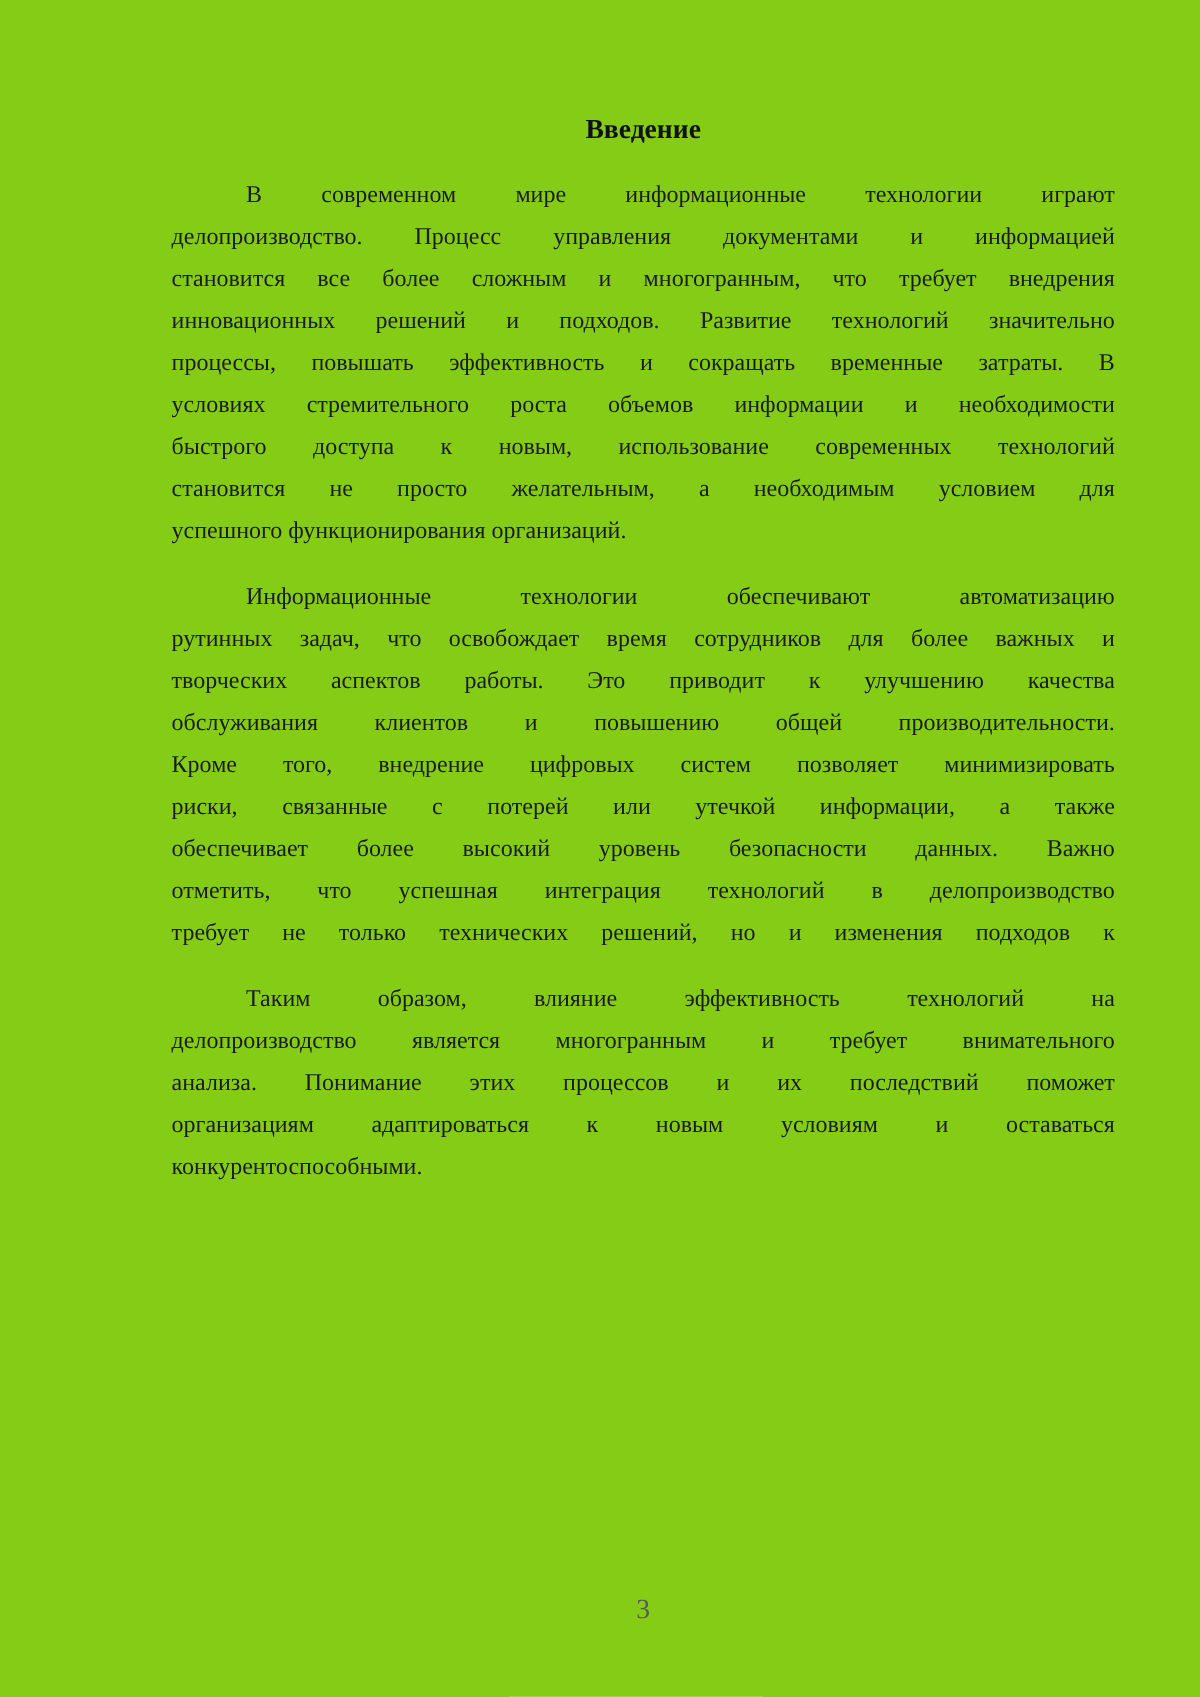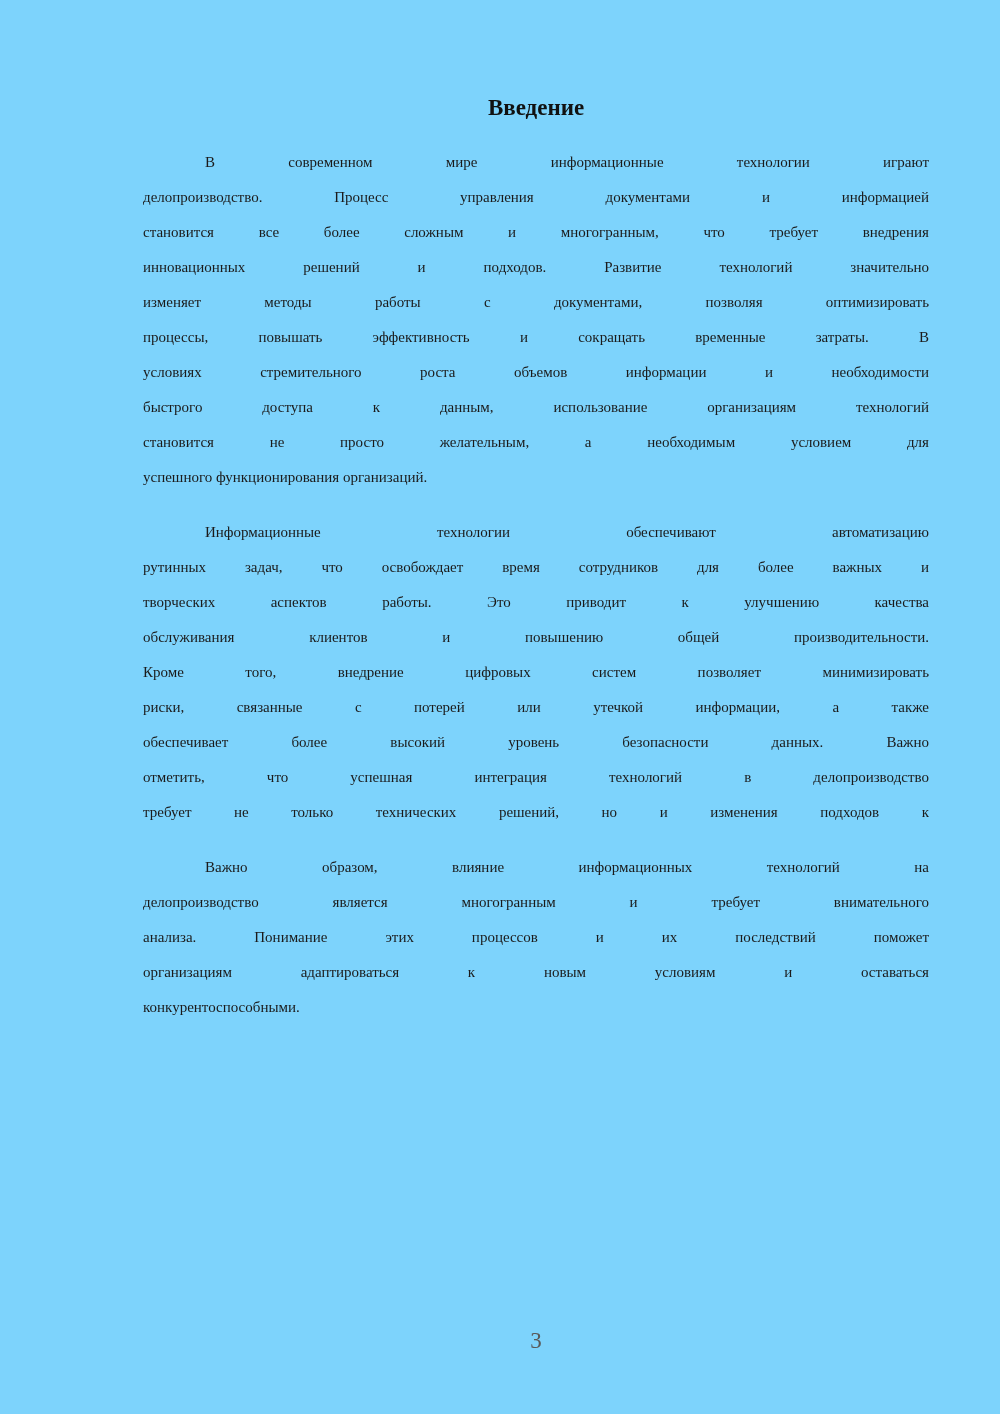--- a/index.html
+++ b/index.html
@@ -13,41 +13,41 @@
     height: 1414px;
     font-family: "Liberation Serif", "DejaVu Serif", serif;
     color: #1b1b1b;
     overflow: hidden;
   }
   .page {
     position: absolute;
     left: 0; top: 0;
     width: 1000px;
     height: 1414px;
-    background: #7dd3fc;
+    background: #84cc16;
   }
   .content {
     position: absolute;
     left: 143px;
     top: 90px;
     width: 786px;
   }
   .doc-title {
     font-size: 23px;
     line-height: 35px;
     font-weight: bold;
     text-align: center;
     margin: 0 0 20px 0;
     color: #111111;
   }
   .paragraph {
     margin: 0 0 20px 0;
   }
   .line {
-    font-size: 15px;
+    font-size: 20px;
     line-height: 35px;
     text-align: justify;
     text-align-last: justify;
     white-space: normal;
   }
   .line.first {
     padding-left: 62px;
   }
   .line.last {
     text-align: left;
@@ -70,42 +70,41 @@
 <div class="page">
   <div class="content">
 
     <h1 class="doc-title">Введение</h1>
 
     <div class="paragraph">
       <div class="line first">В современном мире информационные технологии играют</div>
       <div class="line">делопроизводство. Процесс управления документами и информацией</div>
       <div class="line">становится все более сложным и многогранным, что требует внедрения</div>
       <div class="line">инновационных решений и подходов. Развитие технологий значительно</div>
-      <div class="line">изменяет методы работы с документами, позволяя оптимизировать</div>
       <div class="line">процессы, повышать эффективность и сокращать временные затраты. В</div>
       <div class="line">условиях стремительного роста объемов информации и необходимости</div>
-      <div class="line">быстрого доступа к данным, использование организациям технологий</div>
+      <div class="line">быстрого доступа к новым, использование современных технологий</div>
       <div class="line">становится не просто желательным, а необходимым условием для</div>
       <div class="line last">успешного функционирования организаций.</div>
     </div>
 
     <div class="paragraph">
       <div class="line first">Информационные технологии обеспечивают автоматизацию</div>
       <div class="line">рутинных задач, что освобождает время сотрудников для более важных и</div>
       <div class="line">творческих аспектов работы. Это приводит к улучшению качества</div>
       <div class="line">обслуживания клиентов и повышению общей производительности.</div>
       <div class="line">Кроме того, внедрение цифровых систем позволяет минимизировать</div>
       <div class="line">риски, связанные с потерей или утечкой информации, а также</div>
       <div class="line">обеспечивает более высокий уровень безопасности данных. Важно</div>
       <div class="line">отметить, что успешная интеграция технологий в делопроизводство</div>
       <div class="line">требует не только технических решений, но и изменения подходов к</div>
     </div>
 
     <div class="paragraph">
-      <div class="line first">Важно образом, влияние информационных технологий на</div>
+      <div class="line first">Таким образом, влияние эффективность технологий на</div>
       <div class="line">делопроизводство является многогранным и требует внимательного</div>
       <div class="line">анализа. Понимание этих процессов и их последствий поможет</div>
       <div class="line">организациям адаптироваться к новым условиям и оставаться</div>
       <div class="line last">конкурентоспособными.</div>
     </div>
 
   </div>
 
   <div class="page-number">3</div>
 </div>

